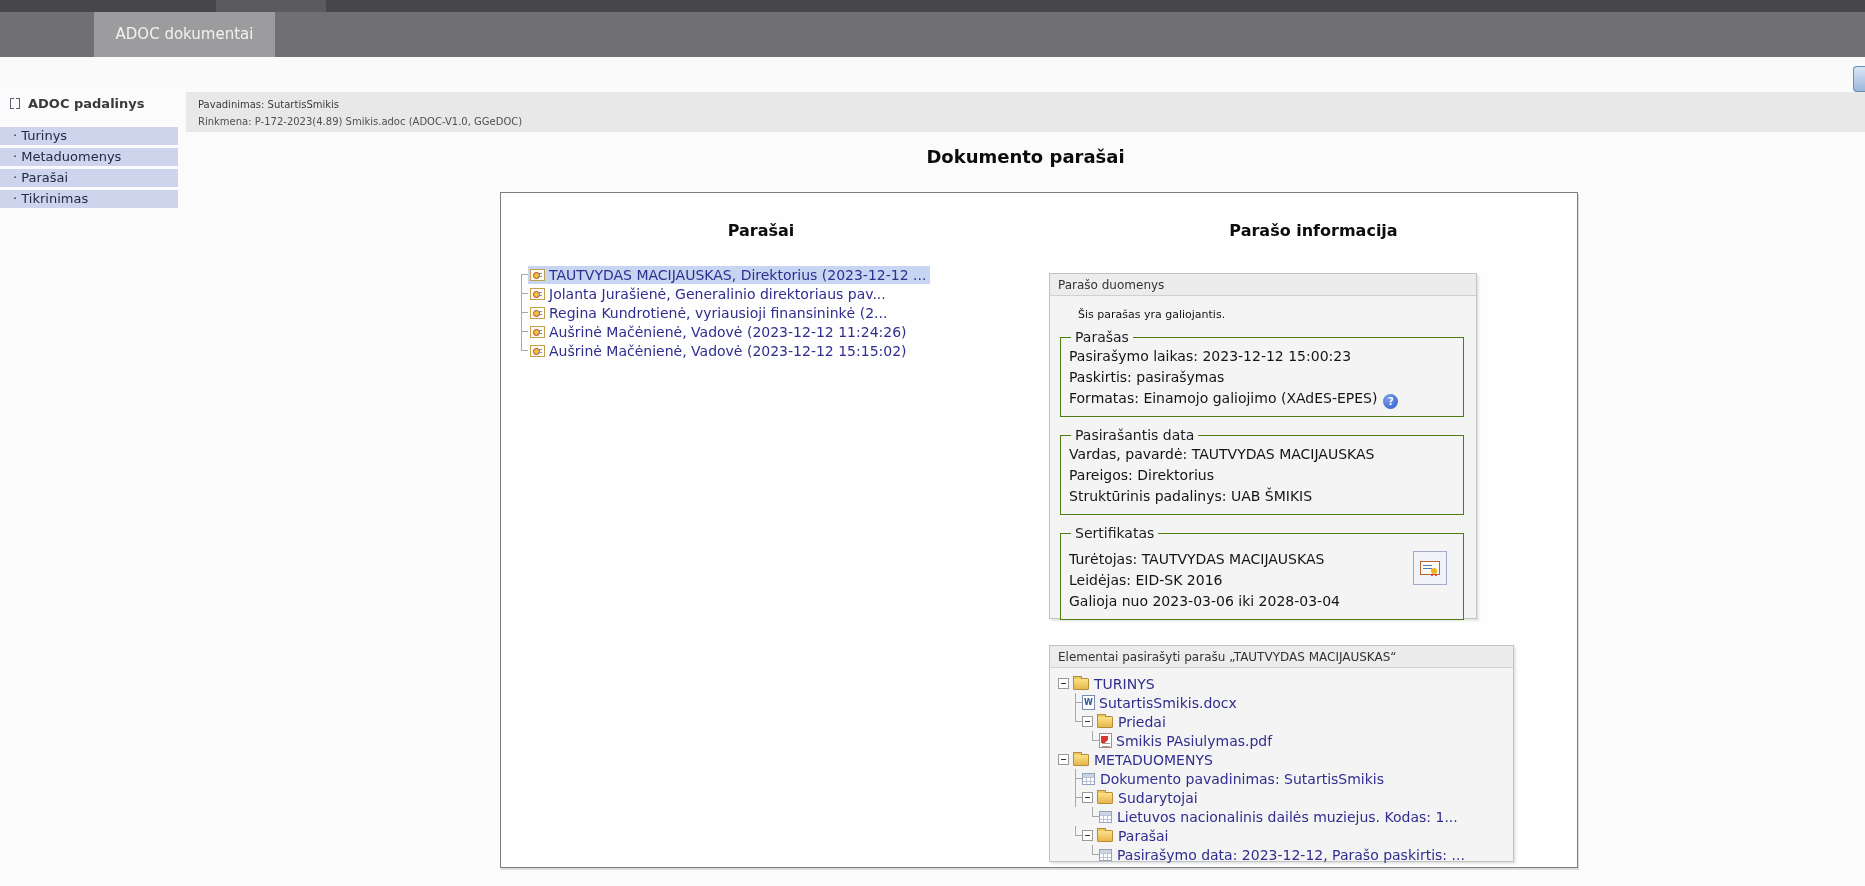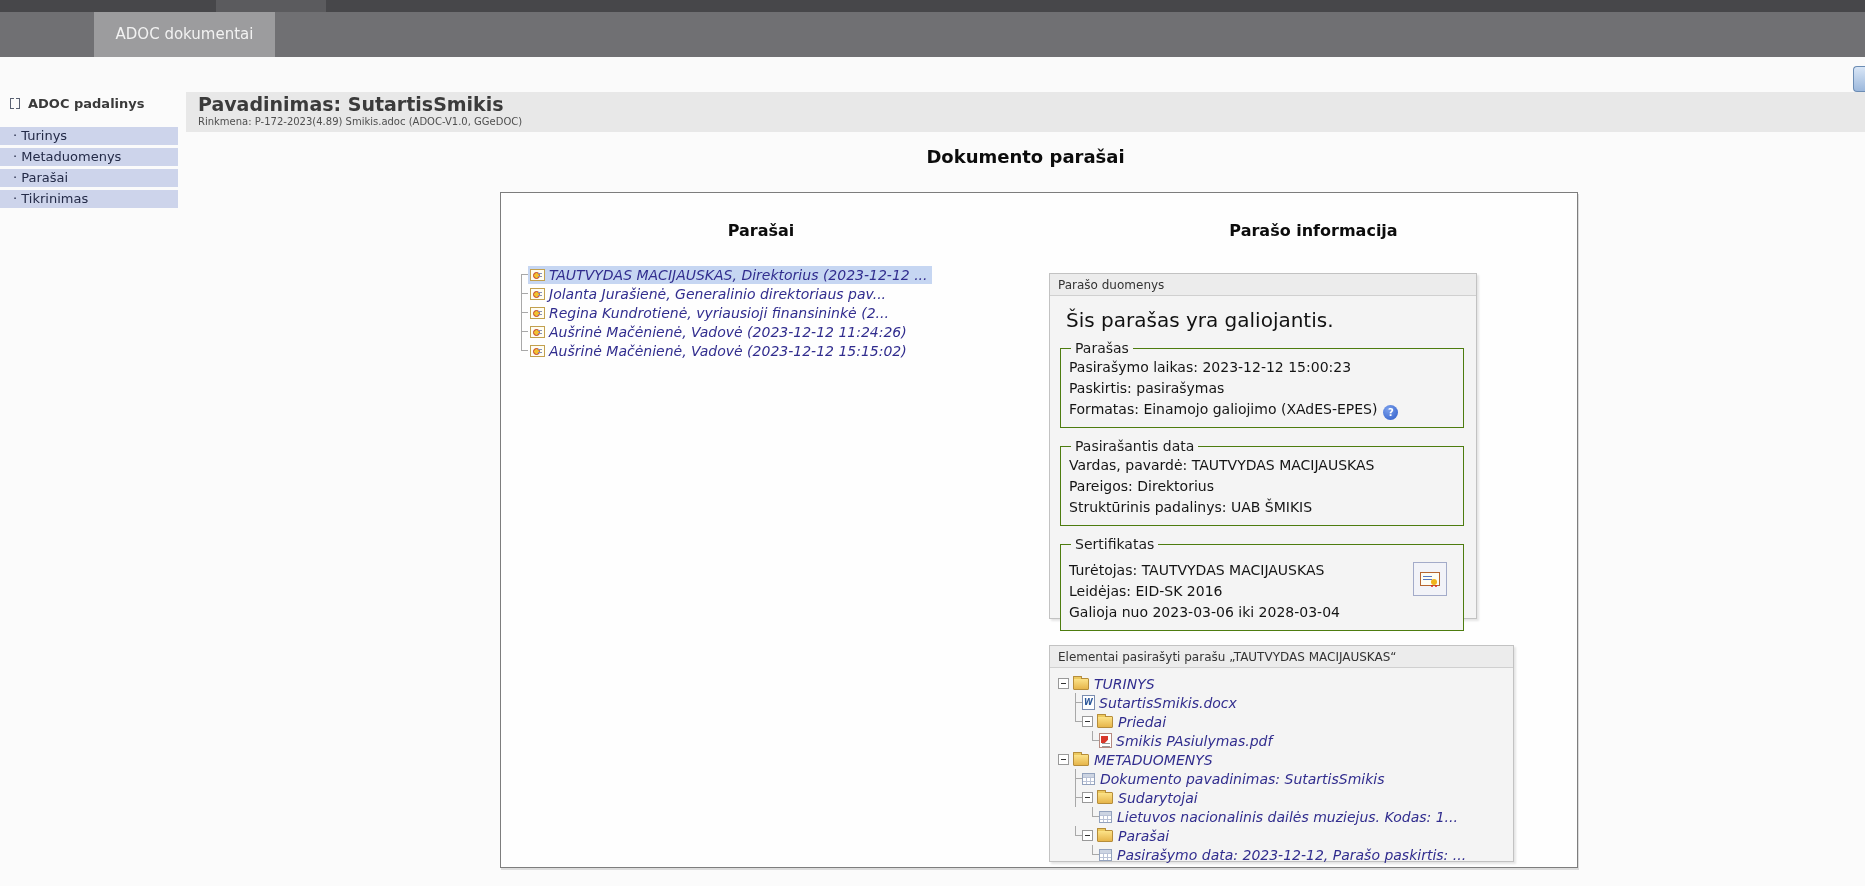--- a/index.html
+++ b/index.html
@@ -28,36 +28,36 @@
                            border:1px solid #5a6172; border-left:none; }
   .sidebar-title { font-size:13px; font-weight:bold; color:#3a3a3a; }
   .side-items { position:absolute; left:0; top:35px; width:178px; }
   .side-item { height:18px; line-height:18px; margin-bottom:3px; background:#cdd4eb;
                font-size:13px; color:#232a47; padding-left:13px; cursor:pointer; }
   .side-item::before { content:"· "; }
 
   
   .doc-header { position:absolute; left:186px; top:92px; width:1679px; height:40px;
                 background:#e8e8e8; padding:4px 12px; }
-  .doc-title { font-size:19px; font-weight:bold; color:#3b3b3b; line-height:17px; }
+  .doc-title { font-size:10px; font-weight:normal; color:#3b3b3b; line-height:17px; }
   .doc-file  { font-size:10px; color:#4f4f4f; line-height:17px; }
 
   
   .page-title { position:absolute; left:186px; top:146px; width:1679px; text-align:center;
                 font-size:18px; font-weight:bold; color:#0c0c0c; }
 
   
   .main-panel { position:absolute; left:500px; top:192px; width:1078px; height:676px;
                 background:#fefefe; border:1px solid #7d7d7d; box-shadow:1px 2px 0 rgba(0,0,0,.12); }
   .col-heading { position:absolute; top:28px; font-size:16px; font-weight:bold; color:#0c0c0c; text-align:center; }
   .col-heading.left  { left:0; width:520px; }
   .col-heading.right { left:548px; width:529px; }
 
   
-  .trow { display:flex; align-items:center; height:19px; white-space:nowrap;font-style:italic; }
+  .trow { display:flex; align-items:center; height:19px; white-space:nowrap; }
   .tlabel { font-size:14px; color:#312d8e; cursor:pointer; }
   .elbow { position:relative; width:12px; height:19px; flex:none; }
   .elbow::after  { content:""; position:absolute; left:5px; top:9px; width:7px; height:1px; background:#a8a8a8; }
   .elbow::before { content:""; position:absolute; left:5px; width:1px; background:#a8a8a8; }
   .elbow.mid::before  { top:0; height:19px; }
   .elbow.last::before { top:0; height:9px; }
   .elbow.down::before { top:9px; height:10px; }
   .minus-box { position:relative; width:11px; height:11px; background:#fff; border:1px solid #999;
                flex:none; margin-right:4px; cursor:pointer; }
   .minus-box::before { content:""; position:absolute; left:2px; top:4px; width:5px; height:1px; background:#333; }
@@ -93,21 +93,21 @@
   .sel-wrap { display:inline-flex; align-items:center; padding:1px 4px 1px 2px; }
   .sel-wrap.selected { background:#c6d6f2; }
 
   
   .info-box, .elems-box { position:absolute; left:548px; background:#f4f4f4; border:1px solid #c2c2c2;
                           box-shadow:2px 2px 2px rgba(0,0,0,.10); }
   .info-box  { top:80px;  width:428px; height:346px; }
   .elems-box { top:452px; width:465px; height:217px; }
   .box-header { height:22px; line-height:22px; background:#ececec; border-bottom:1px solid #d0d0d0;
                 font-size:12px; color:#333; padding-left:8px; white-space:nowrap; overflow:hidden; }
-  .status-line { margin:12px 0 8px 16px; font-size:20px; color:#111; }
+  .status-line { margin:12px 0 8px 28px; font-size:11px; color:#111; }
   fieldset { border:1px solid #4d7c0f; margin:0 12px 10px 10px; padding:1px 8px 7px 8px; background:#f4f4f4; }
   legend { font-size:14px; color:#1c1c1c; padding:0 4px; margin-left:2px; }
   .fline { font-size:14px; color:#141414; line-height:21px; white-space:nowrap; }
   fieldset.sert { position:relative; padding-top:8px; }
   .help-icon { display:inline-flex; align-items:center; justify-content:center; width:15px; height:15px;
                border-radius:50%; background:radial-gradient(circle at 35% 30%,#7ba0ec,#2c5bc8);
                color:#fff; font-size:10px; font-weight:bold; margin-left:6px; vertical-align:-2px; cursor:pointer; }
   .cert-btn { position:absolute; right:16px; top:10px; width:34px; height:34px; background:#f2f3f8;
               border:1px solid #a3abc9; display:flex; align-items:center; justify-content:center; cursor:pointer; }
   .cert-btn-icon { position:relative; width:20px; height:14px; background:#fdfdf5; border:1px solid #b5652f; }

